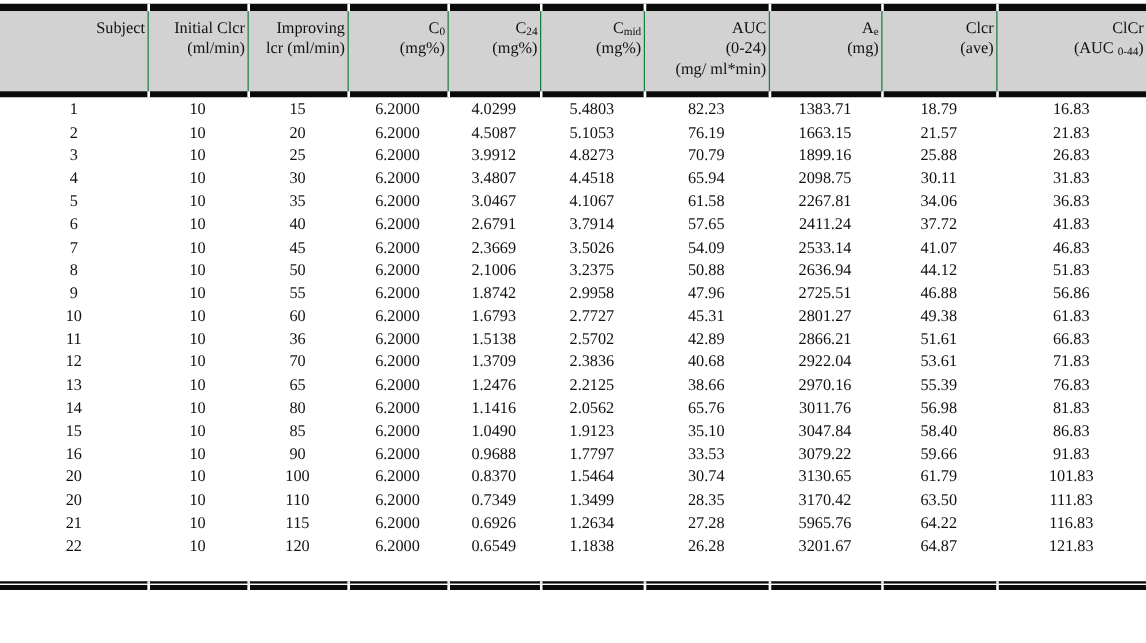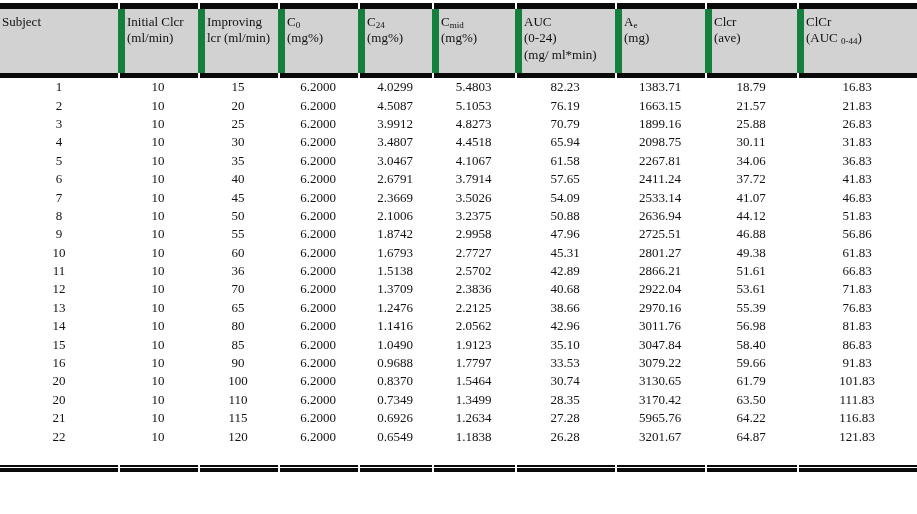--- a/index.html
+++ b/index.html
@@ -42,27 +42,27 @@
     padding: 0;
     line-height: 0;
     font-size: 0;
   }
 
   
   tr.head th {
     background: #d2d2d2;
     height: 64px;
     vertical-align: top;
-    text-align: left;
+    text-align: right;
     font-weight: normal;
     font-size: 13px;
     line-height: 1.25;
     padding: 5px 2px 0 2px;
   }
-  tr.head th + th { border-left: 7px solid #15803d; }
+  tr.head th + th { border-left: 1px solid #15803d; }
   .h2 { white-space: pre-line; }
   sub {
     font-size: 9px;
     line-height: 0;
     vertical-align: -2px;
   }
 
   
   tbody td {
     background: #ffffff;
@@ -325,21 +325,21 @@
         <td>55.39</td>
         <td>76.83</td>
       </tr>
       <tr>
         <td>14</td>
         <td>10</td>
         <td>80</td>
         <td>6.2000</td>
         <td>1.1416</td>
         <td>2.0562</td>
-        <td>42.96</td>
+        <td>65.76</td>
         <td>3011.76</td>
         <td>56.98</td>
         <td>81.83</td>
       </tr>
       <tr>
         <td>15</td>
         <td>10</td>
         <td>85</td>
         <td>6.2000</td>
         <td>1.0490</td>

